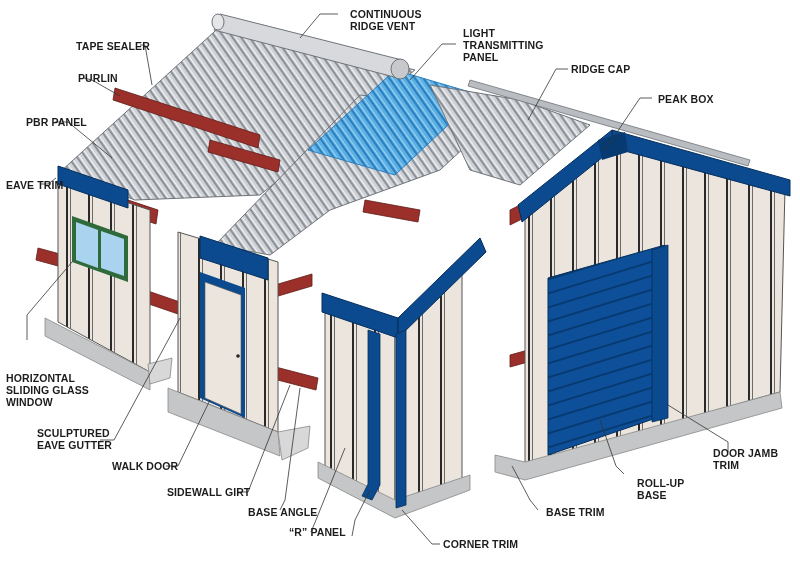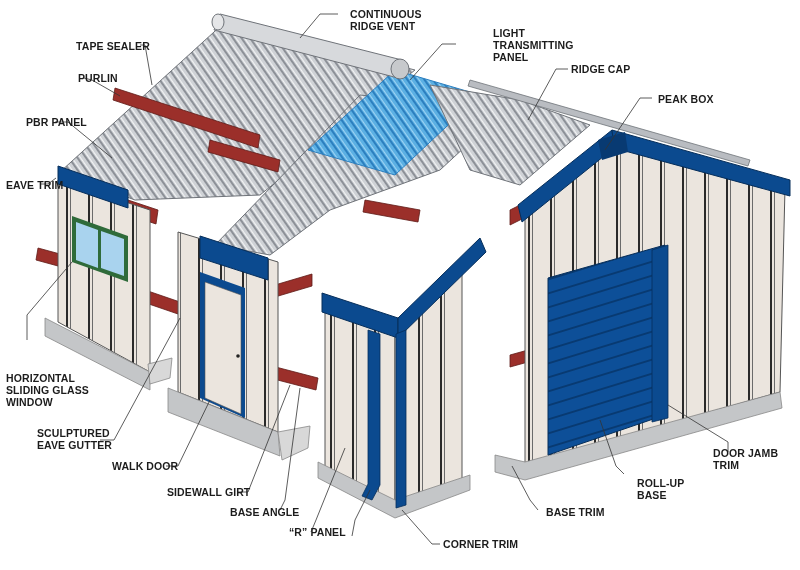--- a/index.html
+++ b/index.html
@@ -130,37 +130,37 @@
     <polyline points="440,544 432,544 402,510"></polyline>
     <polyline points="728,452 728,442 668,405"></polyline>
     <polyline points="624,474 616,466 600,420"></polyline>
     <polyline points="538,510 530,500 512,466"></polyline>
   </g>
 </svg>
 
 
 <div class="lbl" style="left:350px;top:8px;">CONTINUOUS
 RIDGE VENT</div>
-<div class="lbl" style="left:463px;top:27px;margin-left:30px;">LIGHT
+<div class="lbl" style="left:463px;top:27px;">LIGHT
 TRANSMITTING
 PANEL</div>
 <div class="lbl" style="left:76px;top:40px;">TAPE SEALER</div>
 <div class="lbl" style="left:50px;top:72px;padding-left:28px;">PURLIN</div>
 <div class="lbl" style="left:6px;top:116px;margin-left:20px;">PBR PANEL</div>
 <div class="lbl" style="left:571px;top:63px;">RIDGE CAP</div>
 <div class="lbl" style="left:658px;top:93px;">PEAK BOX</div>
 <div class="lbl" style="left:6px;top:179px;">EAVE TRIM</div>
 <div class="lbl" style="left:6px;top:372px;">HORIZONTAL
 SLIDING GLASS
 WINDOW</div>
 <div class="lbl" style="left:37px;top:427px;">SCULPTURED
 EAVE GUTTER</div>
 <div class="lbl" style="left:112px;top:460px;">WALK DOOR</div>
 <div class="lbl" style="left:167px;top:486px;">SIDEWALL GIRT</div>
-<div class="lbl" style="left:230px;top:506px;text-align:right;">BASE ANGLE</div>
+<div class="lbl" style="left:248px;top:506px;text-align:right;">BASE ANGLE</div>
 <div class="lbl" style="left:289px;top:526px;">“R” PANEL</div>
 <div class="lbl" style="left:443px;top:538px;">CORNER TRIM</div>
 <div class="lbl" style="left:713px;top:447px;">DOOR JAMB
 TRIM</div>
 <div class="lbl" style="left:637px;top:477px;">ROLL-UP
 BASE</div>
 <div class="lbl" style="left:546px;top:506px;">BASE TRIM</div>
 </div>
 
 </body></html>

